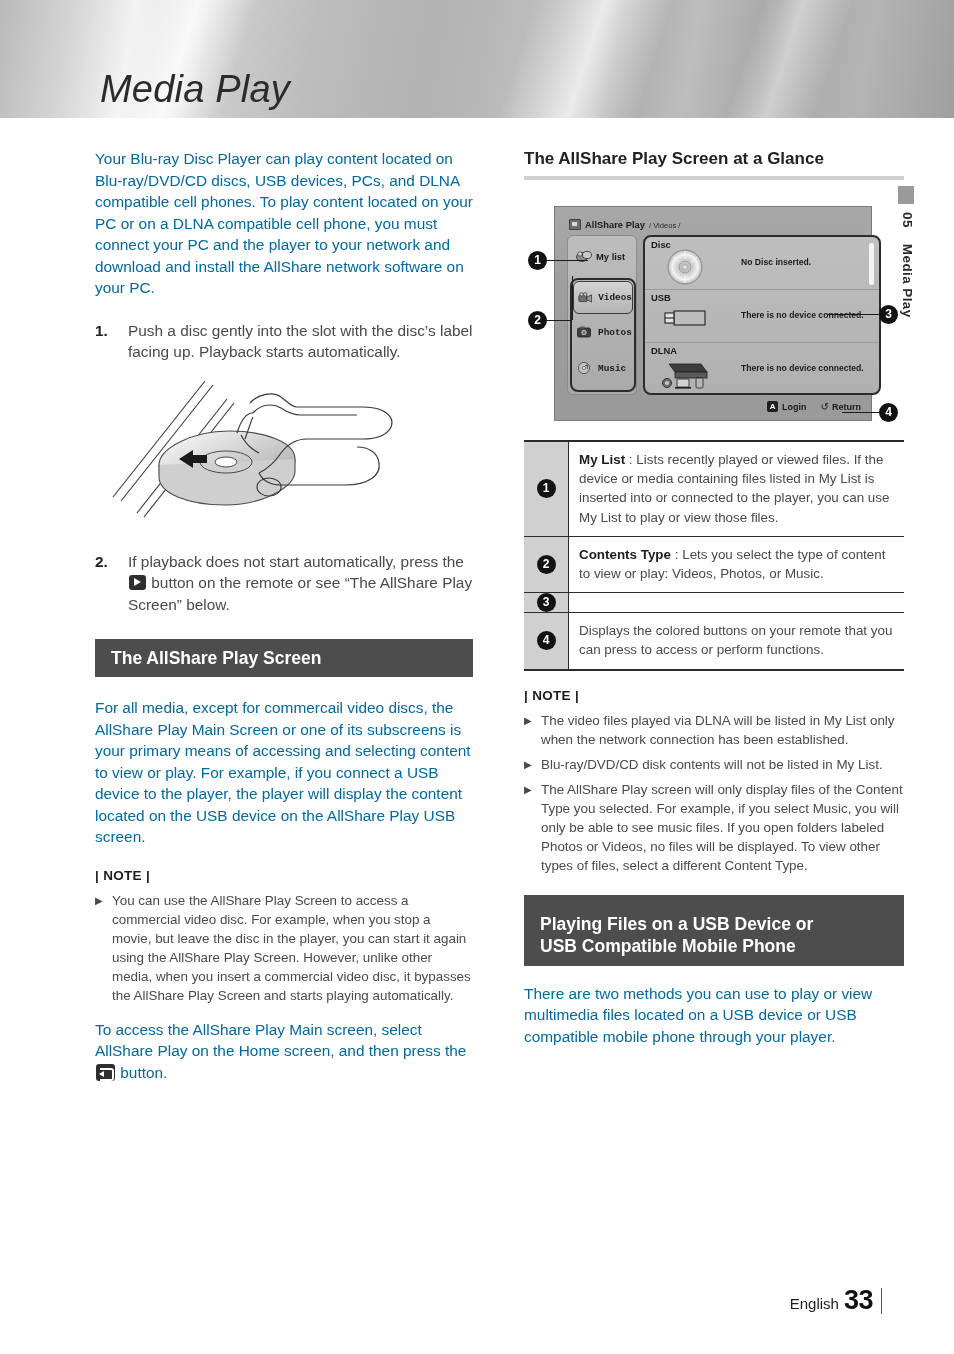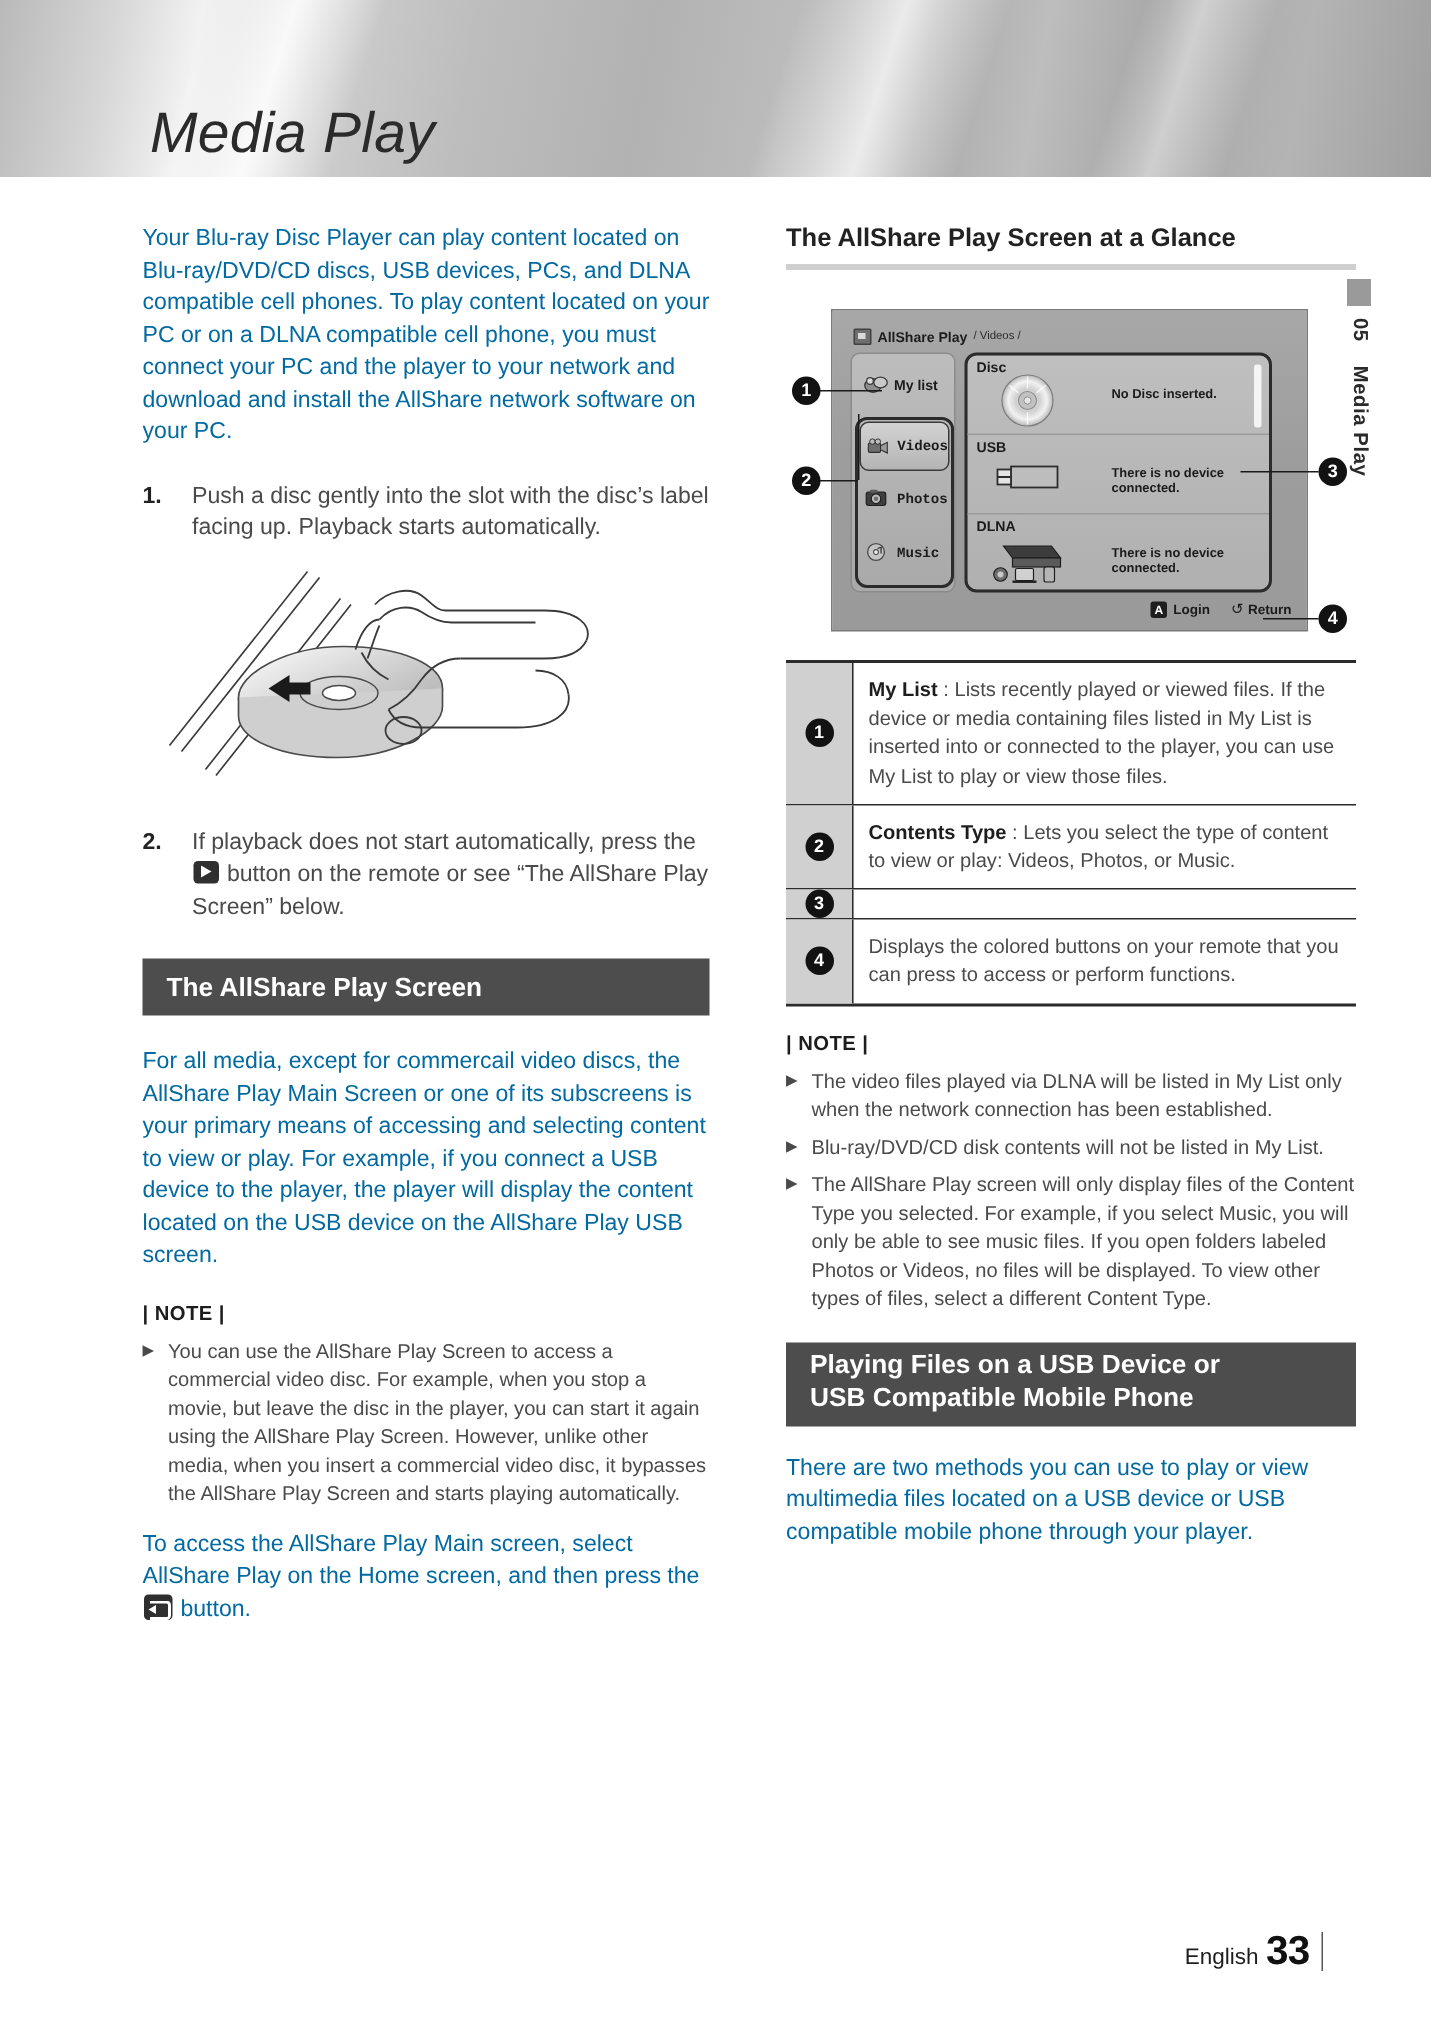--- a/index.html
+++ b/index.html
@@ -49,21 +49,21 @@
 
   p.body{
     margin:0 0 0 0;font-size:15.4px;line-height:21.5px;color:#0369a1;
   }
   
   .banner{
     background:#4d4d4d;color:#fff;font-weight:bold;
     font-size:17.5px;line-height:22px;
     padding:8px 0 8px 16px;box-sizing:border-box;
   }
-  .banner.two-line{padding:3px 0 9px 16px;}
+  .banner.two-line{padding:18px 0 9px 16px;}
   
   .sub-head{
     font-size:17px;font-weight:bold;color:#222;
     padding-bottom:6px;border-bottom:4px solid #cfcfcf;
     line-height:22px;
   }
   
   .step{display:flex;font-size:15.4px;line-height:21.5px;color:#4a4a4a;}
   .step .n{font-weight:bold;color:#222;width:33px;flex:0 0 33px;}
   .step .t{flex:1;}
@@ -98,21 +98,21 @@
   }
   
   .disc-illo{width:378px;height:172px;position:relative;}
   
   .screen-wrap{position:relative;width:380px;height:238px;}
   .screen{
     position:absolute;left:30px;top:10px;width:318px;height:215px;
     background:linear-gradient(180deg,#a8a8a8 0%,#9d9d9d 45%,#9a9a9a 100%);
     border:1px solid #7a7a7a;box-sizing:border-box;
   }
-  .scr-crumb{position:absolute;left:14px;top:12px;display:flex;align-items:flex-start;}
+  .scr-crumb{position:absolute;left:14px;top:12px;display:flex;align-items:flex-end;}
   .crumb-ico{
     width:10px;height:9px;background:#6e6e6e;border:1px solid #404040;
     border-radius:1px;margin-right:4px;position:relative;
   }
   .crumb-ico::after{
     content:"";position:absolute;left:2px;top:1.5px;width:5px;height:4px;
     background:#d9d9d9;
   }
   .crumb-a{font-size:9.4px;font-weight:bold;color:#1c1c1c;}
   .crumb-b{font-size:7.6px;color:#2a2a2a;margin-left:4px;}
@@ -131,21 +131,21 @@
   }
   .scr-type{
     height:36px;display:flex;align-items:center;padding-left:4px;box-sizing:border-box;font-family:Liberation Mono, monospace;
   }
   .scr-type.sel{
     background:linear-gradient(180deg,#d3d3d3,#b4b4b4);
     border:1.5px solid #3a3a3a;border-radius:6px;margin:1px 1px 0 1px;height:33px;
   }
   .scr-lab{font-size:9.4px;font-weight:bold;color:#1b1b1b;margin-left:4px;}
   .scr-right{
-    position:absolute;left:88px;top:28px;width:205px;height:160px;
+    position:absolute;left:88px;top:28px;width:238px;height:160px;
     background:linear-gradient(180deg,#bfbfbf,#b0b0b0);
     border:2px solid #2b2b2b;border-radius:8px;box-sizing:border-box;
   }
   .scr-sec{position:relative;height:52px;}
   .scr-sec + .scr-sec{border-top:1px solid #9a9a9a;}
   .sec-title{position:absolute;left:6px;top:2px;font-size:9.4px;font-weight:bold;color:#1b1b1b;}
   .sec-msg{position:absolute;left:96px;top:20px;font-size:8.6px;font-weight:bold;color:#1b1b1b;}
   .scr-bar{position:absolute;right:5px;top:6px;width:5px;height:42px;background:#f4f4f4;border-radius:2px;}
   .scr-foot{position:absolute;right:10px;bottom:8px;display:flex;align-items:center;}
   .akey{

